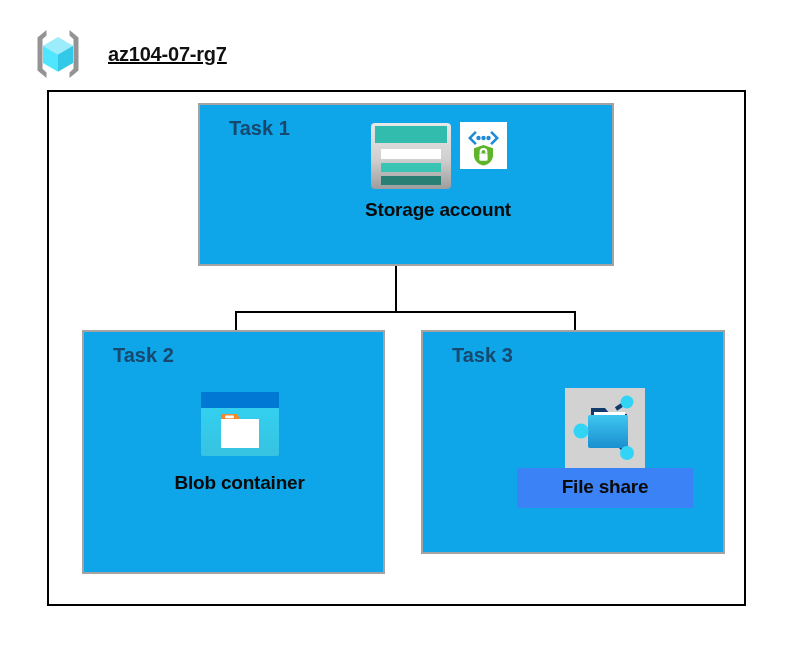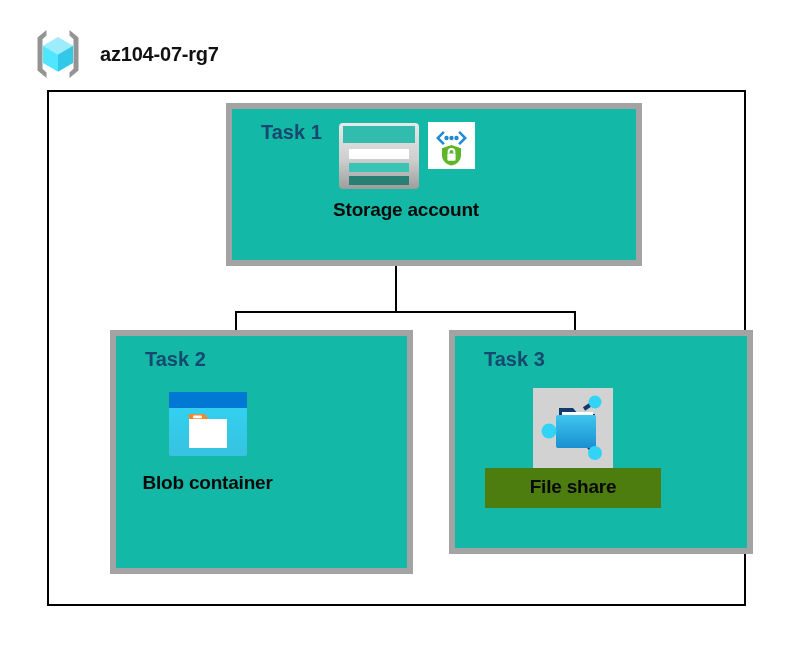--- a/index.html
+++ b/index.html
@@ -22,21 +22,22 @@
     height: 647px;
   }
 
   
   #rg-header {
     position: absolute;
     left: 30px;
     top: 27px;
     display: flex;
     align-items: center;
-    gap: 14px;
+    gap: 22px;
+    text-decoration: underline;
   }
   #rg-icon {
     width: 56px;
     height: 54px;
     display: block;
   }
   #rg-title {
     font-size: 20px;
     font-weight: bold;
     color: #111111;
@@ -52,24 +53,23 @@
     width: 699px;
     height: 516px;
     border: 2px solid #000000;
     background: #ffffff;
     box-sizing: border-box;
   }
 
   
   .task-box {
     position: absolute;
-    background: #14b8a6;
-    border: 6px solid #a3a3a3;
+    background: #0ea5e9;
+    border: 2px solid #a3a3a3;
     box-sizing: border-box;
-    margin-left: 28px;
   }
   #task-1-box { left: 198px; top: 103px; width: 416px; height: 163px; }
   #task-2-box { left: 82px;  top: 330px; width: 303px; height: 244px; }
   #task-3-box { left: 421px; top: 330px; width: 304px; height: 224px; }
 
   .task-label {
     position: absolute;
     left: 29px;
     top: 12px;
     font-size: 20px;
@@ -77,20 +77,21 @@
     color: #17496f;
     white-space: nowrap;
   }
 
   
   .node {
     position: absolute;
     display: flex;
     flex-direction: column;
     align-items: center;
+    padding-left: 32px;
   }
   .node-caption {
     font-size: 19px;
     font-weight: bold;
     color: #0a0a0a;
     white-space: nowrap;
     letter-spacing: -0.2px;
   }
 
   
@@ -122,21 +123,21 @@
   }
   #file-share-icon-wrap {
     background: #d2d2d2;
     width: 80px;
     height: 80px;
     display: flex;
     align-items: center;
     justify-content: center;
   }
   #file-share-caption-wrap {
-    background: #4d7c0f;
+    background: #3b82f6;
     padding: 8px 45px 10px 45px;
     display: flex;
     justify-content: center;
   }
 
   
   .conn {
     position: absolute;
     background: #000000;
   }

